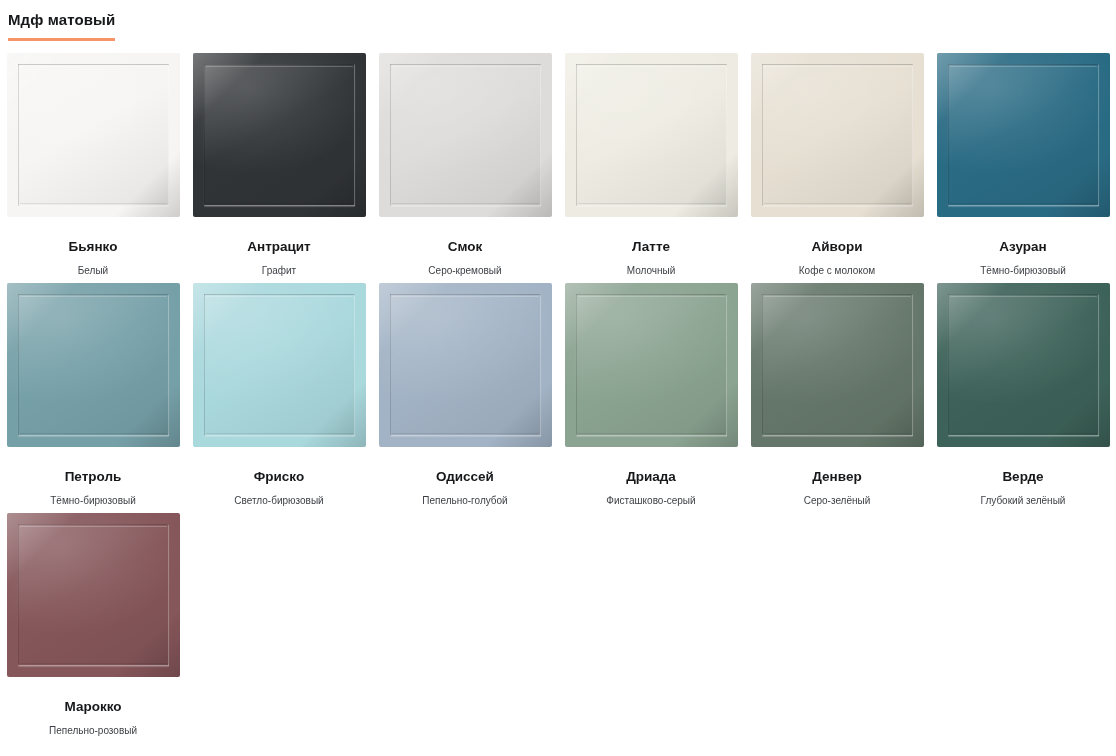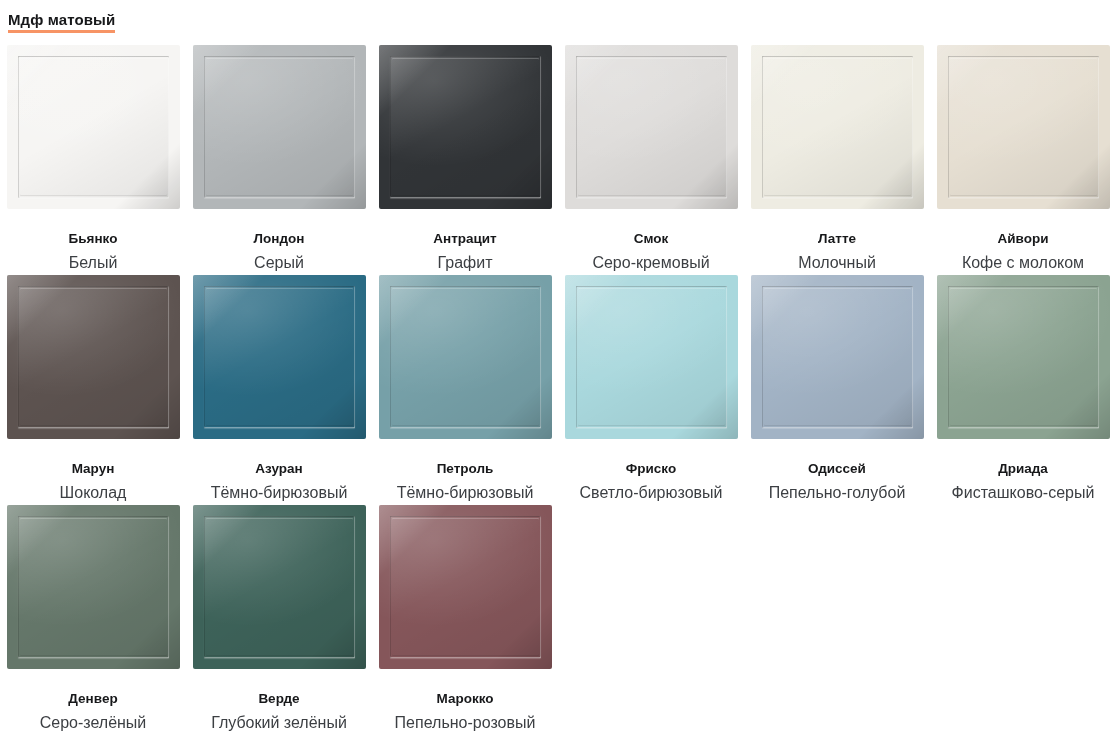--- a/index.html
+++ b/index.html
@@ -21,21 +21,21 @@
   .page-header {
     padding: 10px 0 0 8px;
   }
   .section-title {
     display: inline-block;
     font-size: 15px;
     font-weight: 700;
     line-height: 20px;
     letter-spacing: .1px;
     color: #17181a;
-    padding-bottom: 0;
+    padding-bottom: 8px;
     border-bottom: 3px solid #f79465;
   }
 
   
   .swatch-grid {
     display: grid;
     grid-template-columns: repeat(6, 186px);
     grid-auto-rows: 230px;
     column-gap: 0;
     row-gap: 0;
@@ -113,21 +113,21 @@
   .swatch-name {
     margin-top: 22px;
     font-size: 13.5px;
     font-weight: 700;
     line-height: 16px;
     color: #17181a;
     text-align: center;
   }
   .swatch-desc {
     margin-top: 9px;
-    font-size: 16px;
+    font-size: 10px;
     font-weight: 400;
     line-height: 14px;
     color: #3c3f43;
     text-align: center;
     white-space: nowrap;
   }
 </style>
 </head>
 <body>
 
@@ -141,30 +141,20 @@
         <div class="panel" style="background: rgb(246, 245, 243);">
           <div class="panel-inner"></div>
           <div class="panel-sheen"></div>
         </div>
       </div>
       <div class="swatch-name">Бьянко</div>
       <div class="swatch-desc">Белый</div>
     </div>
     <div class="swatch-card">
       <div class="panel-wrap">
-        <div class="panel" style="background: rgb(178, 182, 184);">
-          <div class="panel-inner"></div>
-          <div class="panel-sheen"></div>
-        </div>
-      </div>
-      <div class="swatch-name">Лондон</div>
-      <div class="swatch-desc">Серый</div>
-    </div>
-    <div class="swatch-card">
-      <div class="panel-wrap">
         <div class="panel" style="background: rgb(49, 52, 55);">
           <div class="panel-inner"></div>
           <div class="panel-sheen"></div>
         </div>
       </div>
       <div class="swatch-name">Антрацит</div>
       <div class="swatch-desc">Графит</div>
     </div>
     <div class="swatch-card">
       <div class="panel-wrap">
@@ -191,30 +181,20 @@
         <div class="panel" style="background: rgb(230, 223, 210);">
           <div class="panel-inner"></div>
           <div class="panel-sheen"></div>
         </div>
       </div>
       <div class="swatch-name">Айвори</div>
       <div class="swatch-desc">Кофе с молоком</div>
     </div>
     <div class="swatch-card">
       <div class="panel-wrap">
-        <div class="panel" style="background: rgb(93, 83, 80);">
-          <div class="panel-inner"></div>
-          <div class="panel-sheen"></div>
-        </div>
-      </div>
-      <div class="swatch-name">Марун</div>
-      <div class="swatch-desc">Шоколад</div>
-    </div>
-    <div class="swatch-card">
-      <div class="panel-wrap">
         <div class="panel" style="background: rgb(42, 107, 132);">
           <div class="panel-inner"></div>
           <div class="panel-sheen"></div>
         </div>
       </div>
       <div class="swatch-name">Азуран</div>
       <div class="swatch-desc">Тёмно-бирюзовый</div>
     </div>
     <div class="swatch-card">
       <div class="panel-wrap">

